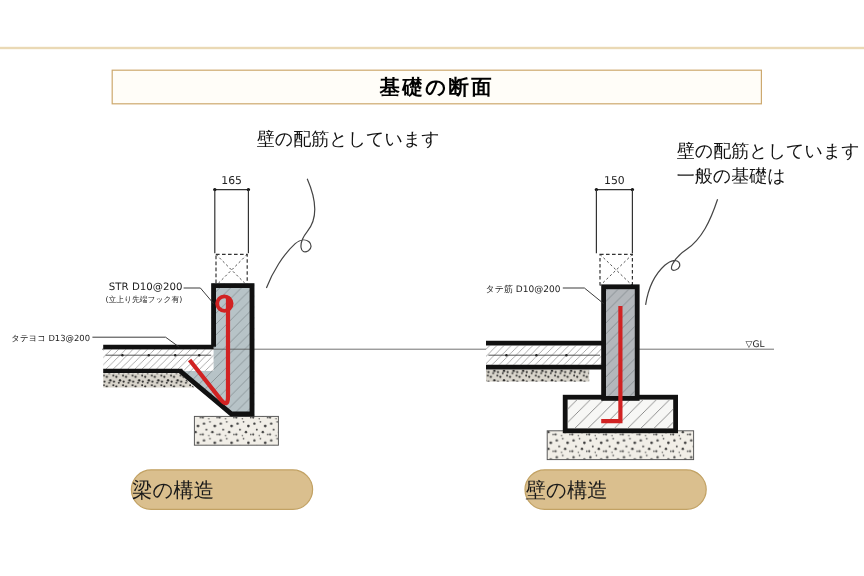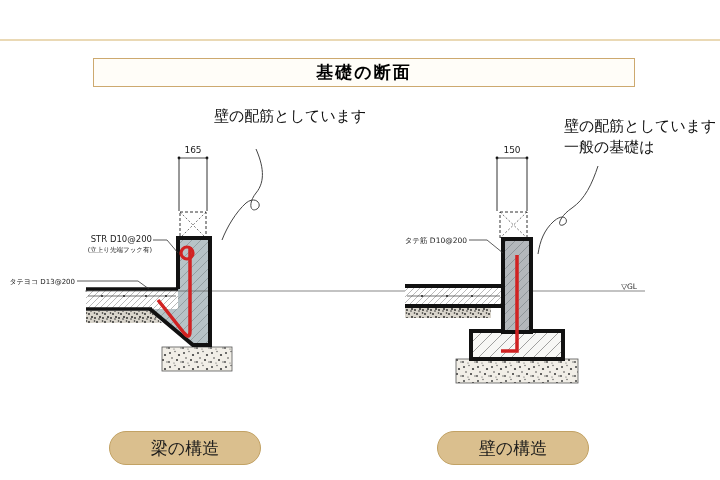--- a/index.html
+++ b/index.html
@@ -22,22 +22,22 @@
   }
   .annotation{
     position:absolute;font-size:15px;line-height:21px;color:#111;
     white-space:nowrap;font-weight:500;
   }
   .annotation-left{left:214px;top:106px;}
   .annotation-right{left:564px;top:116px;}
   .badge{
     position:absolute;width:150px;height:32px;border-radius:17px;
     background:#dabf8e;border:1.5px solid #c2a264;
-    display:flex;align-items:center;justify-content:center;
-    font-size:17px;color:#1a1a1a;margin-top:40px;
+    display:flex;align-items:center;
+    font-size:17px;color:#1a1a1a;
   }
   .badge-left{left:109px;top:391px;}
   .badge-right{left:437px;top:391px;font-family:Liberation Serif, serif;}
   svg.diagram{position:absolute;left:0;top:0;}
   text{font-family:"DejaVu Sans","Liberation Sans",sans-serif;fill:#222;}
 </style>
 </head>
 <body>
 
 <div class="top-rule"></div>

